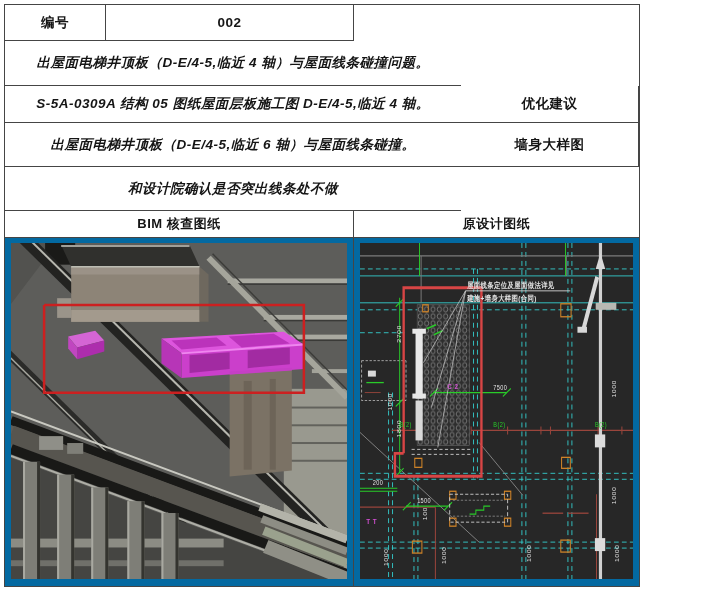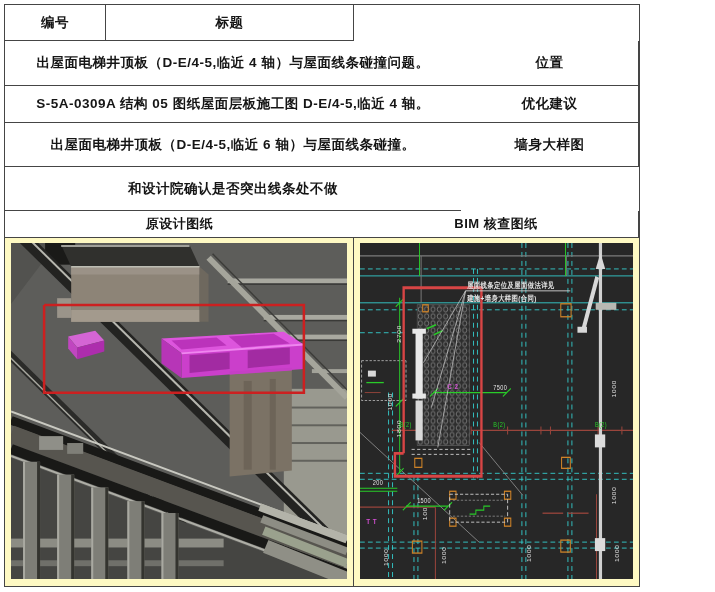--- a/index.html
+++ b/index.html
@@ -12,48 +12,47 @@
     border:1px solid #454545;background:#fff;box-sizing:border-box;
   }
   .cell{
     border-right:1px solid #454545;border-bottom:1px solid #454545;
     display:flex;align-items:center;justify-content:center;
     font-weight:bold;color:#151515;font-size:13.5px;letter-spacing:.5px;
     box-sizing:border-box;padding:0 4px;text-align:center;
   }
   .cell.lastcol{border-right:none;}
   .cell.lastrow{border-bottom:none;}
-  .span3{grid-column:span 3;}
+  .span3{grid-column:span 3;font-style:italic;}
   .span2{grid-column:span 2;}
-  .img-cell{position:relative;background:#fef9c3;padding:0;}
+  .img-cell{position:relative;background:#0369a1;padding:0;}
   .imgwrap{position:absolute;left:6px;right:6px;top:5px;bottom:7px;}
   .imgwrap svg{width:100%;height:100%;display:block;}
   .hdr{font-size:13px;}
 </style>
 </head>
 <body>
 
 <div class="doc-table">
 
   <div class="cell">编号</div>
-
-  <div class="cell">标题</div>
+  <div class="cell">002</div>
+
   <div class="cell span3 lastcol">出屋面电梯井顶板（D-E/4-5,临近 4 轴）与屋面线条碰撞问题。</div>
 
-  <div class="cell">位置</div>
   <div class="cell span3 lastcol">S-5A-0309A 结构 05 图纸屋面层板施工图 D-E/4-5,临近 4 轴。</div>
 
   <div class="cell">优化建议</div>
   <div class="cell span3 lastcol">出屋面电梯井顶板（D-E/4-5,临近 6 轴）与屋面线条碰撞。</div>
 
   <div class="cell">墙身大样图</div>
   <div class="cell span3 lastcol">和设计院确认是否突出线条处不做</div>
 
+  <div class="cell span2 hdr">BIM 核查图纸</div>
   <div class="cell span2 hdr lastcol">原设计图纸</div>
-  <div class="cell span2 hdr">BIM 核查图纸</div>
 
   <div class="cell span2 img-cell lastrow">
     <div class="imgwrap">
       <svg viewBox="0 0 335 341" preserveAspectRatio="none">
         <rect x="0" y="0" width="335" height="341" fill="#5d5d5a"></rect>
         <g>
           <polygon points="0,0 46,0 0,62" fill="#52524f"></polygon>
           <rect x="34" y="0" width="30" height="22" fill="#1a1a18"></rect>
 
           <rect x="216" y="36" width="119" height="5" fill="#a9a9a0"></rect>

